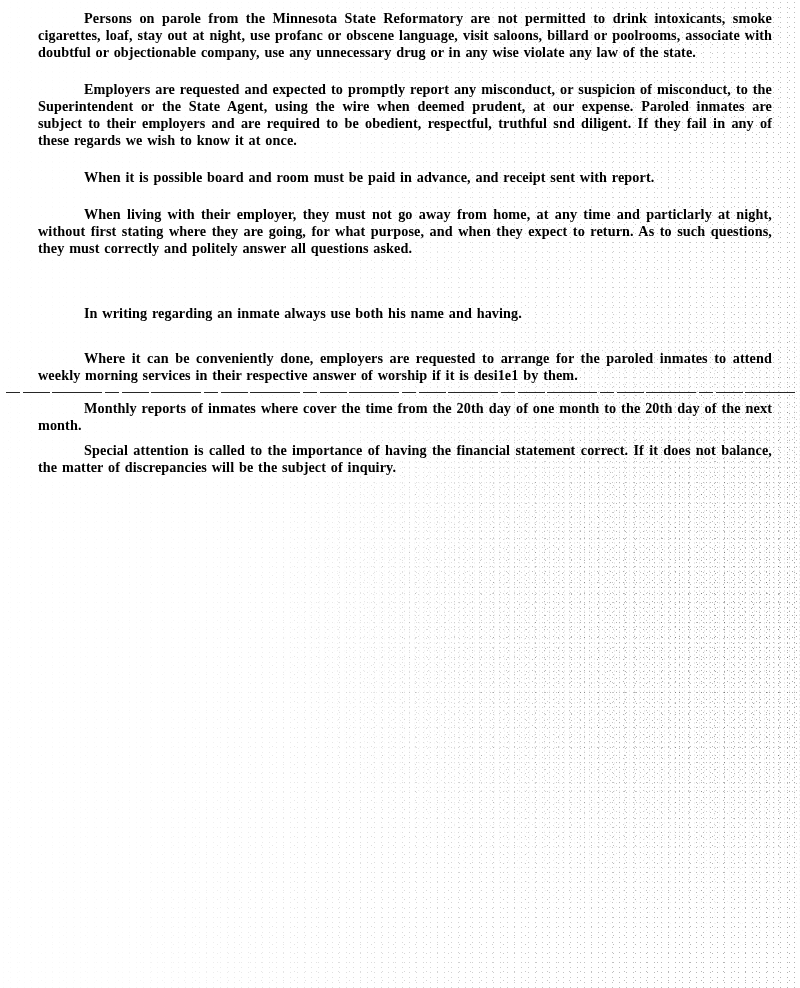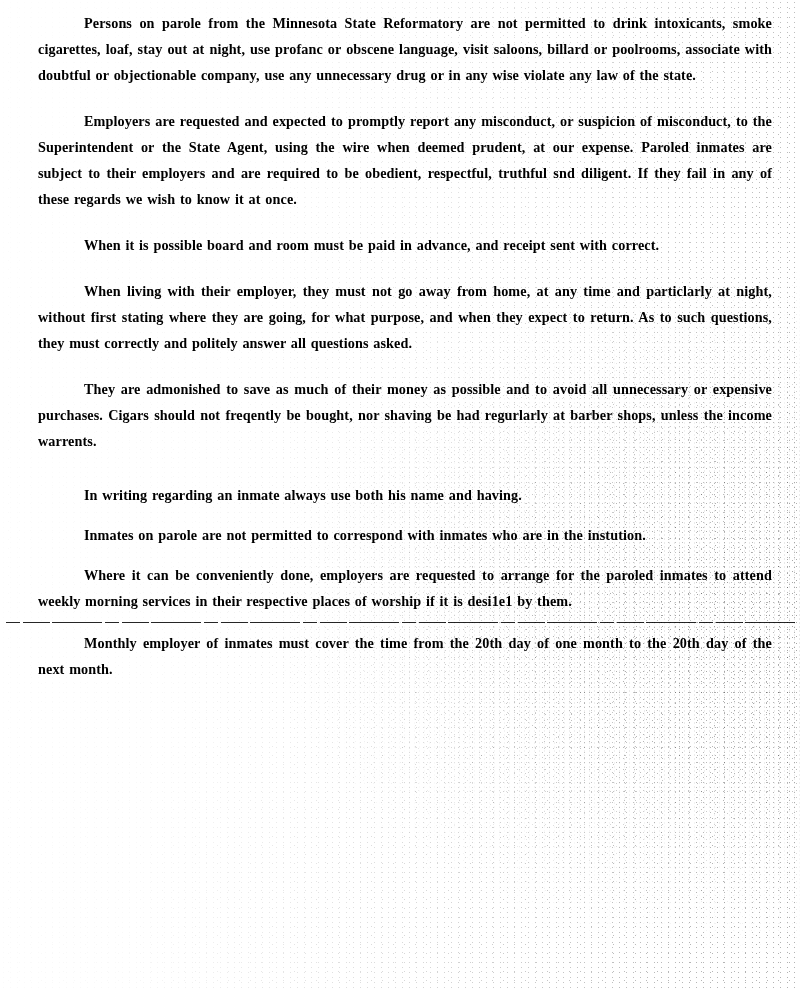--- a/index.html
+++ b/index.html
@@ -64,21 +64,21 @@
     left: 0;
     top: 0;
     width: 800px;
     padding: 0;
   }
 
   .para {
     margin: 0;
     padding: 0 28px 0 38px;
     font-size: 14.2px;
-    line-height: 26px;
+    line-height: 17px;
     letter-spacing: 0.1px;
     color: #000000;
     text-align: justify;
     text-indent: 46px;
     font-weight: 600;
     word-spacing: 1.1px;
   }
 
   .gap-lg { height: 20px; }
   .gap-md { height: 14px; }
@@ -124,55 +124,54 @@
     <div class="top-offset"></div>
 
     <p class="para">Persons on parole from the Minnesota State Reformatory are not permitted to drink intoxicants, smoke cigarettes, loaf, stay out at night, use profanc or obscene language, visit saloons, billard or poolrooms, associate with doubtful or objectionable company, use any unnecessary drug or in any wise violate any law of the state.</p>
 
     <div class="gap-lg"></div>
 
     <p class="para">Employers are requested and expected to promptly report any misconduct, or suspicion of misconduct, to the Superintendent or the State Agent, using the wire when deemed prudent, at our expense.   Paroled inmates are subject to their employers and are required to be obedient, respectful, truthful snd diligent.   If they fail in any of these regards we wish to know it at once.</p>
 
     <div class="gap-lg"></div>
 
-    <p class="para">When it is possible board and room must be paid in advance, and receipt sent with correct.</p>
+    <p class="para">When it is possible board and room must be paid in advance, and receipt sent with report.</p>
 
     <div class="gap-lg"></div>
 
     <p class="para">When living with their employer, they must not go away from home, at any time and particlarly at night, without first stating where they are going, for what purpose, and when they expect to return. As to such questions, they must correctly and politely answer all questions asked.</p>
 
     <div class="gap-lg"></div>
 
-    <p class="para">They are admonished to save as much of their money as possible and to avoid all unnecessary or expensive purchases.   Cigars should not freqently be bought, nor shaving be had regurlarly at barber shops, unless the income warrents.</p>
 
     <div class="gap-md"></div>
 
 
     <div class="gap-md"></div>
 
     <p class="para">In writing regarding an inmate always use both his name and having.</p>
 
     <div class="gap-md"></div>
 
-    <p class="para">Inmates on parole are not permitted to correspond with inmates who are in the instution.</p>
 
     <div class="gap-md"></div>
 
-    <p class="para">Where it can be conveniently done, employers are requested to arrange for the paroled inmates to attend weekly morning services in their respective places of worship if it is desi1e1 by them.</p>
+    <p class="para">Where it can be conveniently done, employers are requested to arrange for the paroled inmates to attend weekly morning services in their respective answer of worship if it is desi1e1 by them.</p>
 
     <div class="gap-xs"></div>
 
     <div class="rule"></div>
 
     <div class="gap-xs"></div>
 
-    <p class="para">Monthly employer of inmates must cover the time from the 20th day of one month to the 20th day of the next month.</p>
+    <p class="para">Monthly reports of inmates where cover the time from the 20th day of one month to the 20th day of the next month.</p>
 
     <div class="gap-sm"></div>
 
+    <p class="para">Special attention is called to the importance of having the financial statement correct.  If it does not balance, the matter of discrepancies will be the subject of inquiry.</p>
 
     <div class="gap-sm"></div>
 
 
   </div>
 
   <div class="noise noise-a"></div>
   <div class="noise noise-b"></div>
   <div class="noise noise-c"></div>
 

